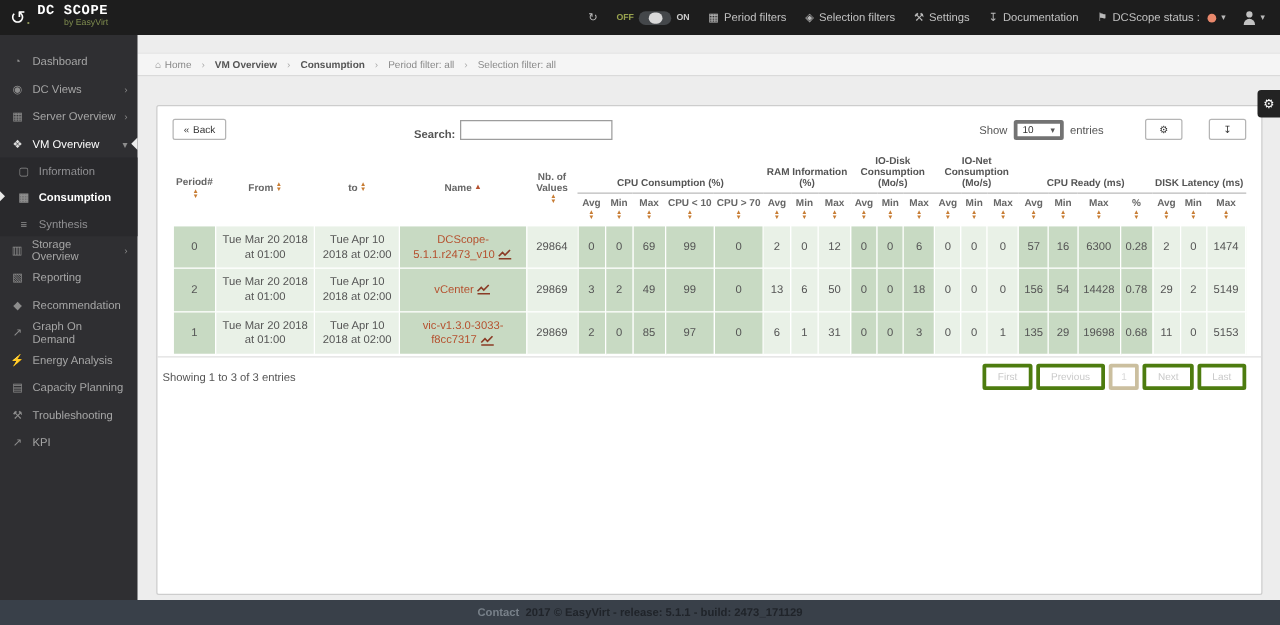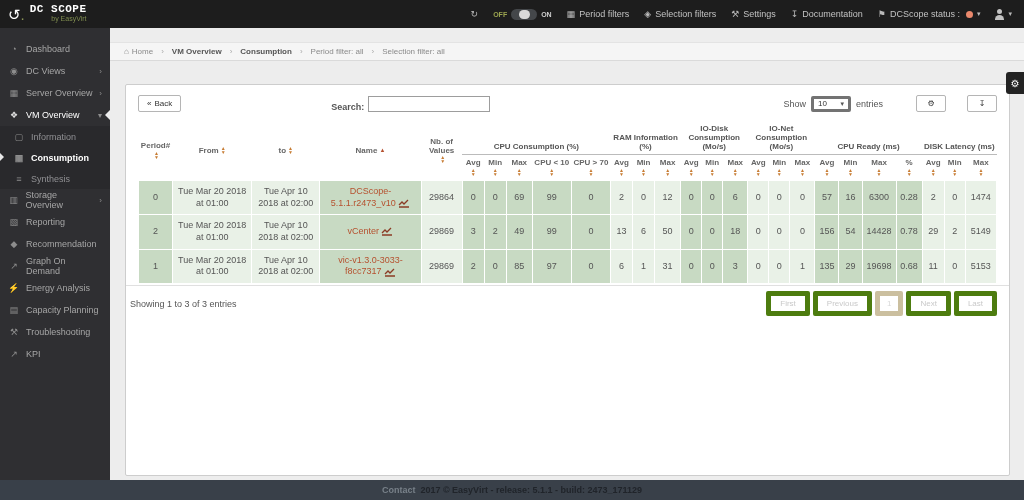--- a/index.html
+++ b/index.html
@@ -71,21 +71,21 @@
   .sort.asc b { font-size:6px; color:#b5512f; }
   .th-sub .sort { margin:0 auto; display:flex; }
   td { font-size:9px; color:#555; text-align:center; padding:5px 2px; border:1px solid #fff; line-height:1.3; word-wrap:break-word; }
   td.dark { background:#c8dac3; }
   td.light { background:#e9f1e7; }
   .vm-link { color:#b5512f; text-decoration:none; cursor:pointer; }
   .chart-ic { vertical-align:middle; cursor:pointer; }
 
   .table-footer { border-top:1px solid #e0e0e0; margin-top:1px; display:flex; align-items:center; justify-content:space-between; padding:5px 12px 0 4px; font-size:9px; color:#555; }
   .pager { display:flex; align-items:center; gap:3px; }
-  .page-btn { border:5px solid #4d7c0f; background:#fff; border-radius:2px; font-size:8px; color:#c9c9c9; padding:3px 9px; cursor:default; }
+  .page-btn { border:3px solid #4d7c0f; background:#fff; border-radius:2px; font-size:8px; color:#c9c9c9; padding:3px 9px; cursor:default; }
   .page-btn.current { border-color:#cbbf9f; color:#d8d8d8; padding:3px 7px; min-width:18px; text-align:center; }
 
   
   .edge-gear { position:absolute; top:72px; right:0; width:18px; height:22px; background:#232323; border-radius:3px 0 0 3px; color:#fff; display:flex; align-items:center; justify-content:center; font-size:10px; z-index:7; cursor:pointer; }
 
   
   .footer { position:absolute; left:0; right:0; bottom:0; height:20px; background:#394049; display:flex; align-items:center; justify-content:center; gap:5px; font-size:9px; font-weight:bold; }
   .footer .contact { color:#788089; cursor:pointer; }
   .footer .ftext { color:#20242a; }
 </style>

